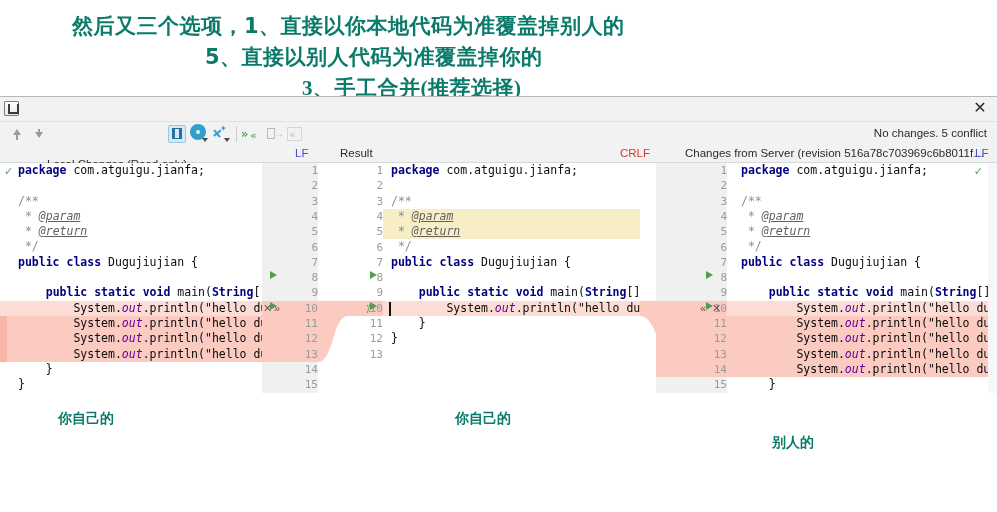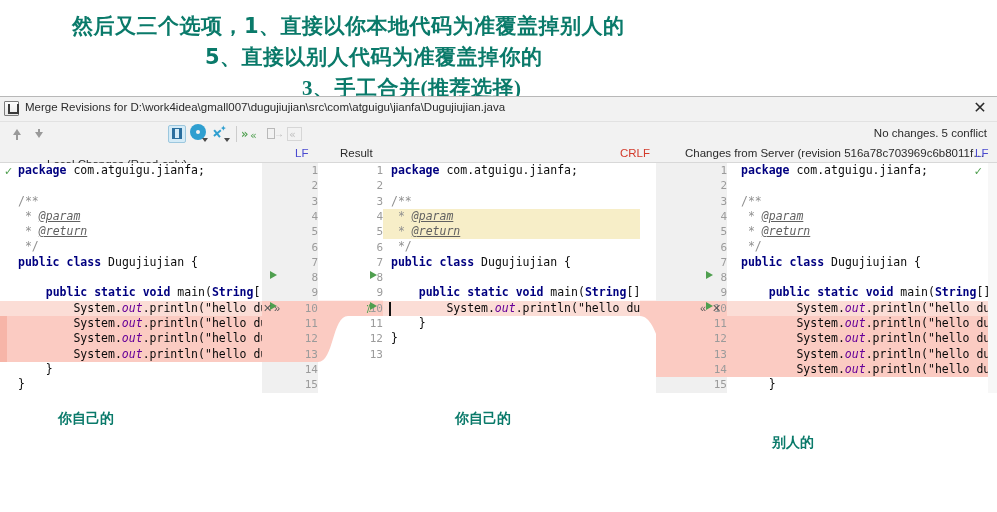--- a/index.html
+++ b/index.html
@@ -214,21 +214,20 @@
   <div class="annot-line annot-l2">5、直接以别人代码为准覆盖掉你的</div>
   <div class="annot-line annot-l3">3、手工合并(推荐选择)</div>
 </div>
 
 <div class="leftedge"></div>
 
 <div class="win">
 
   <div class="titlebar">
     <div class="tb-icon"></div>
-    <div class="tb-title">Merge Revisions for D:\work4idea\gmall007\dugujiujian\src\com\atguigu\jianfa\Dugujiujian.java</div>
     <div class="tb-close">✕</div>
   </div>
 
   <div class="toolbar">
     <div class="tbtn arrow-up"></div>
     <div class="tbtn arrow-dn"></div>
 
 
     <div class="ic ic-split"></div>
 

